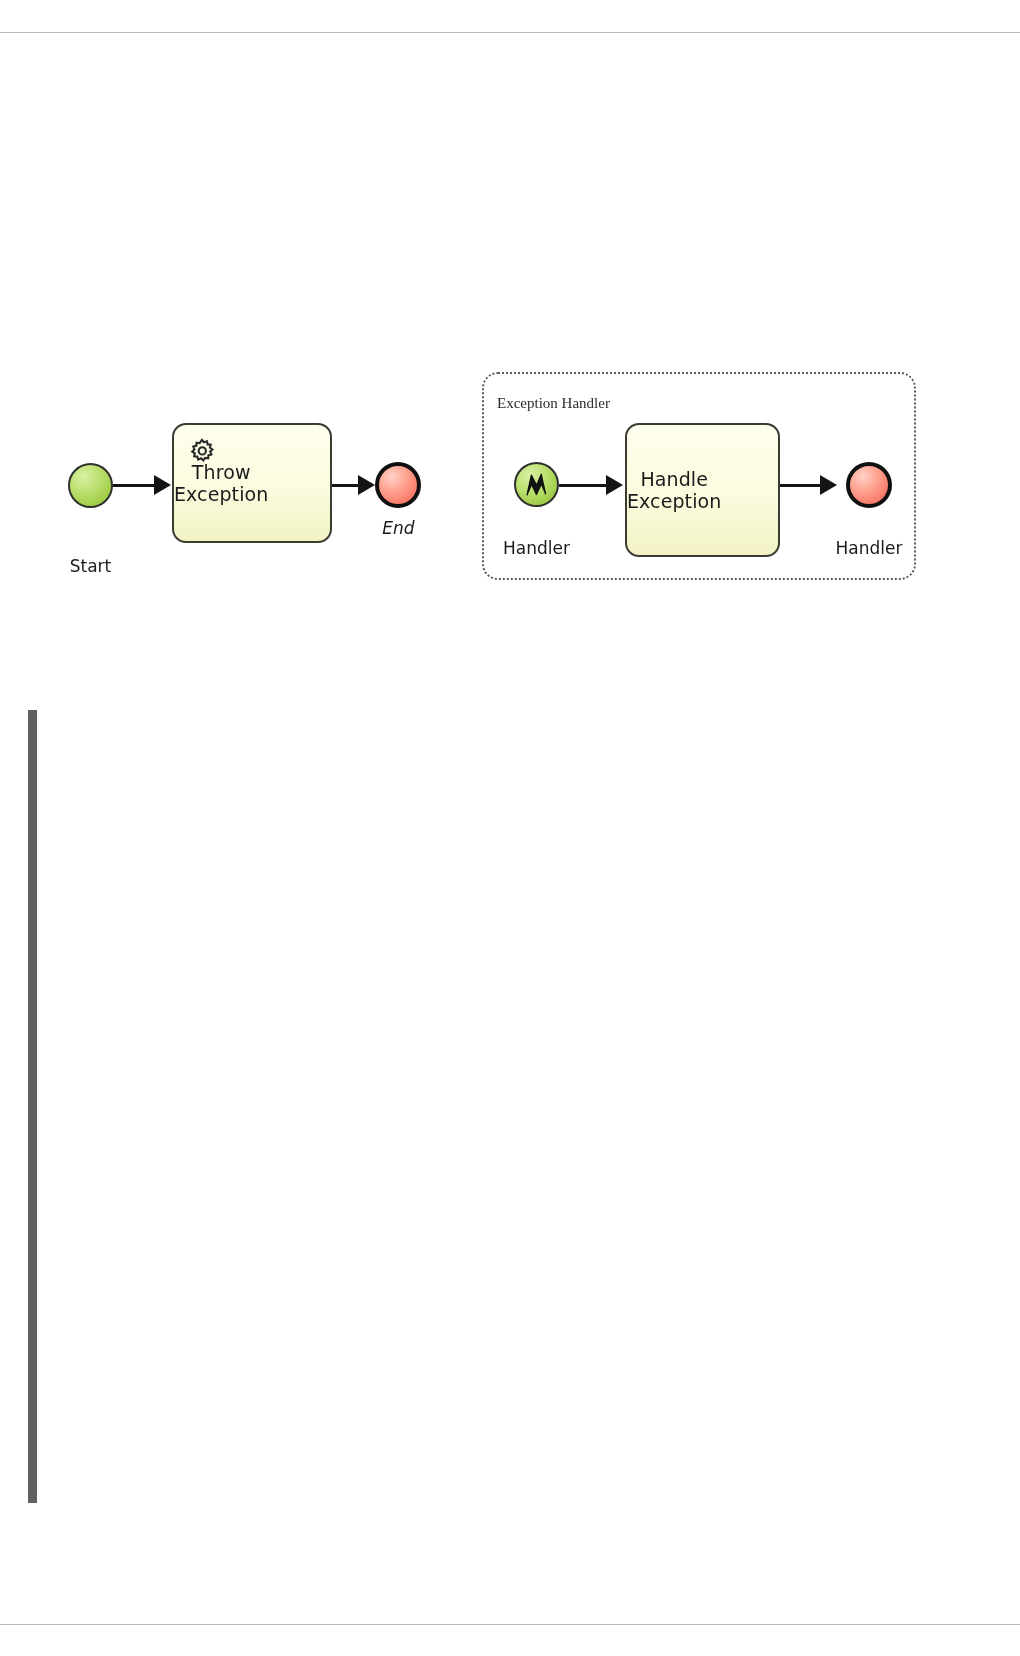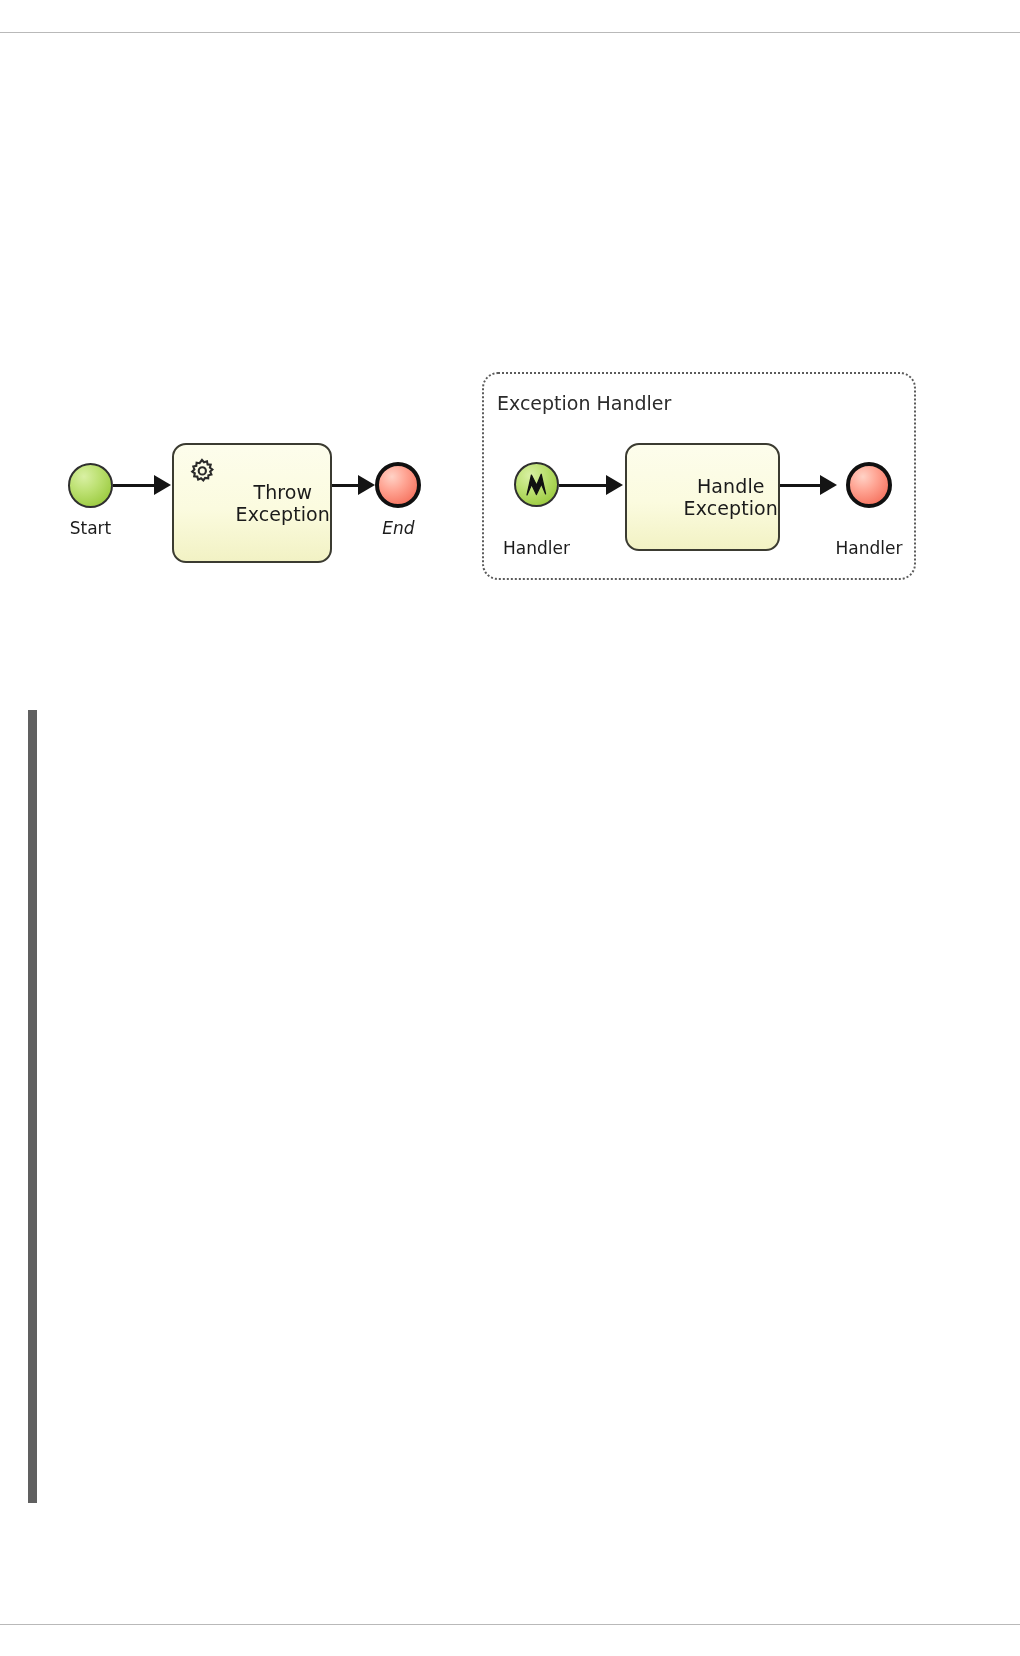--- a/index.html
+++ b/index.html
@@ -61,43 +61,43 @@
     background: radial-gradient(circle at 34% 28%, #ffd2c6 0%, #ffa493 38%, #f2604b 100%);
     border: 4px solid #101010;
   }
 
   .task {
     background: linear-gradient(to bottom, #fdfdec 0%, #fbfbdf 55%, #f2f2c4 100%);
     border: 2px solid #3b3b31;
     border-radius: 14px;
     display: flex;
     align-items: center;
-    justify-content: flex-end;
-    margin-top: 20px;
+    justify-content: flex-start;
   }
   .task-label {
     text-align: center;
     color: #1b1b1b;
     font-size: 19px;
     line-height: 22px;
     white-space: pre-line;
     letter-spacing: 0.1px;
   }
 
   .subprocess {
     border: 2px dotted #5b5b5b;
     border-radius: 16px;
     background: transparent;
   }
   .subprocess-title {
     position: absolute;
     color: #2b2b2b;
-    font-size: 19px;
+    font-size: 15px;
     line-height: 22px;
     white-space: nowrap;
+    font-family: Liberation Serif, serif;
   }
 
   .node-label {
     position: absolute;
     color: #1b1b1b;
     font-size: 17px;
     line-height: 20px;
     white-space: nowrap;
     text-align: center;
   }
@@ -125,21 +125,21 @@
 </style>
 </head>
 <body>
 
 <div class="page-rule top"></div>
 <div class="page-rule bottom"></div>
 
 <div id="diagram">
 
   <div class="node event event-start" style="left:68px; top:463px; width:45px; height:45px;"></div>
-  <div class="node-label" style="left:38px; top:518px; width:105px;">Start</div>
+  <div class="node-label" style="left:38px; top:556px; width:105px;">Start</div>
 
   <div class="connector" style="left:113px; top:484px; width:44px;"></div>
   <div class="arrowhead" style="left:154px; top:475px;"></div>
 
   <div class="node task" style="left:172px; top:423px; width:160px; height:120px;">
     <span class="marker" style="left:12px; top:10px;">
       <svg width="32" height="32" viewBox="0 0 32 32" aria-hidden="true">
         <g fill="none" stroke="#2a2a2a" stroke-width="2.1">
           <path d="M16 5.0 L18.0 7.2 L21.0 6.3 L21.6 9.4 L24.7 9.6
                    L23.9 12.6 L26.4 14.5 L24.2 16.6 L25.4 19.5
@@ -170,21 +170,21 @@
         <path d="M4.0 25.0 L8.4 5.0 L13.6 15.2 L18.2 4.2 L22.6 24.0
                  L18.4 14.0 L13.4 24.6 L8.6 14.6 Z" fill="#111111" stroke="#111111" stroke-width="1.2" stroke-linejoin="round"></path>
       </svg>
     </span>
   </div>
   <div class="node-label" style="left:482px; top:538px; width:109px;">Handler</div>
 
   <div class="connector" style="left:559px; top:484px; width:52px;"></div>
   <div class="arrowhead" style="left:606px; top:475px;"></div>
 
-  <div class="node task" style="left:625px; top:423px; width:155px; height:108px;">
+  <div class="node task" style="left:625px; top:423px; width:155px; height:134px;">
     <span class="task-label">Handle
 Exception</span>
   </div>
 
   <div class="connector" style="left:780px; top:484px; width:48px;"></div>
   <div class="arrowhead" style="left:820px; top:475px;"></div>
 
   <div class="node event event-end" style="left:846px; top:462px; width:46px; height:46px;"></div>
   <div class="node-label" style="left:816px; top:538px; width:106px;">Handler</div>
 

